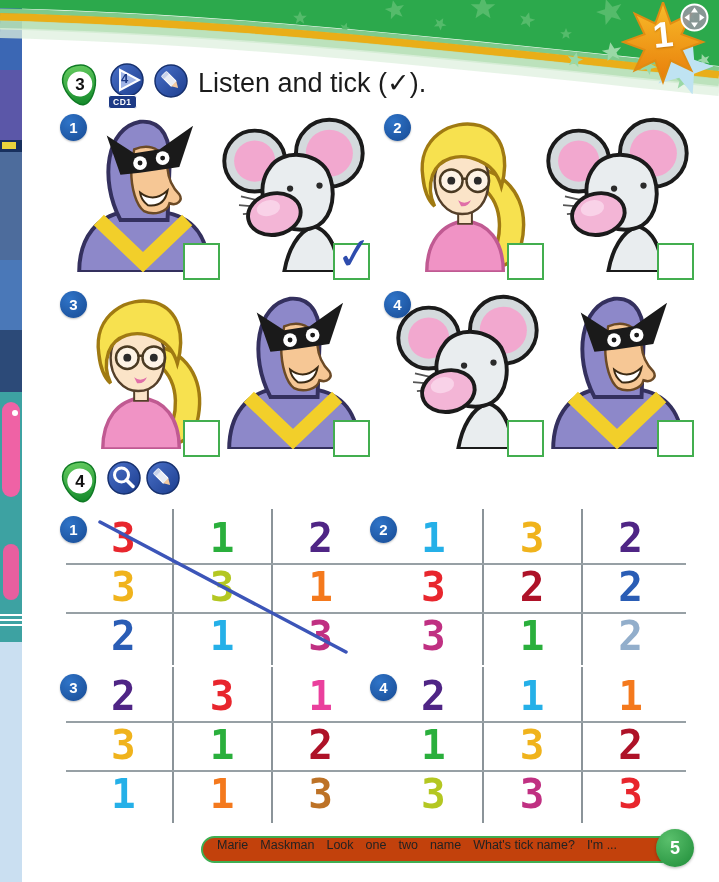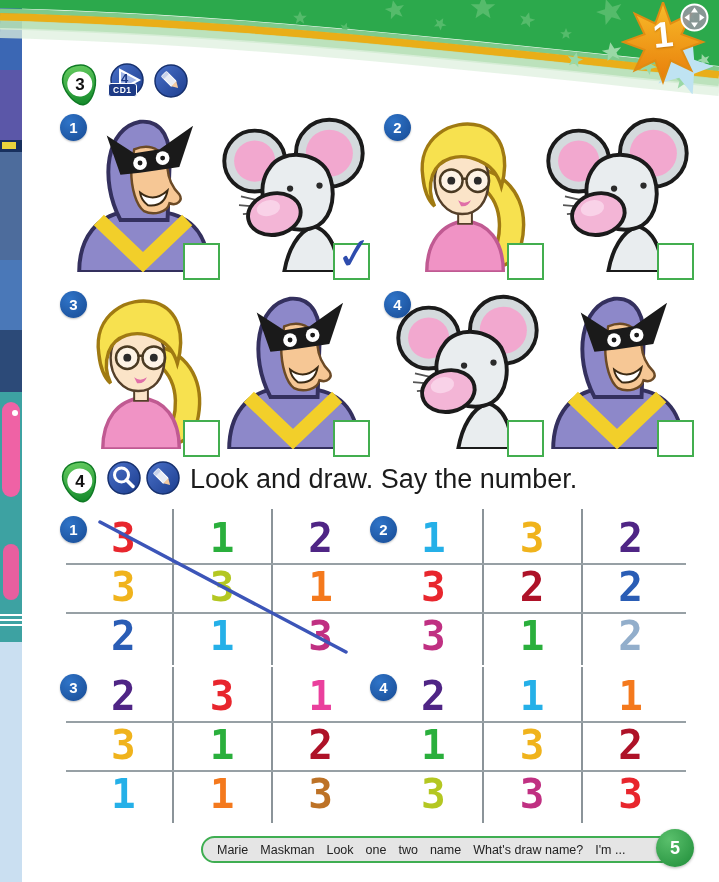--- a/index.html
+++ b/index.html
@@ -34,21 +34,21 @@
   
   .act{position:absolute;display:flex;align-items:flex-start;gap:5px;z-index:2;}
   .act3{left:58px;top:62px;}
   .act4{left:58px;top:459px;}
   .act-badge{position:relative;width:44px;height:46px;flex:none;}
   .act-badge svg{transform:rotate(-12deg);}
   .act-num{position:absolute;left:0;top:1px;width:44px;height:44px;display:flex;align-items:center;
            justify-content:center;color:#111;font-size:17px;font-weight:bold;}
   .cd{position:relative;width:42px;height:48px;flex:none;}
   .cd-num{position:absolute;left:14px;top:9px;color:#1d3a85;font-weight:bold;font-size:13px;}
-  .cd-plate{position:absolute;left:1px;top:21px;background:#1d3a85;color:#fff;font-size:8.5px;
+  .cd-plate{position:absolute;left:1px;top:33px;background:#1d3a85;color:#fff;font-size:8.5px;
             font-weight:bold;padding:1px 4px;border-radius:3px;border:1px solid #fff;letter-spacing:.5px;}
   .round-icon{flex:none;margin-top:2px;}
   .act-title{font-size:27px;color:#1b1b1b;margin-left:5px;margin-top:5px;white-space:nowrap;}
 
   
   .num-badge{width:27px;height:27px;border-radius:50%;color:#fff;font-weight:bold;font-size:15px;
              display:flex;align-items:center;justify-content:center;flex:none;
              background:radial-gradient(circle at 35% 30%,#2f74c8,#174a93);box-shadow:0 1px 2px rgba(0,0,0,.25);}
 
   
@@ -74,22 +74,22 @@
   .num-cell{display:flex;align-items:center;justify-content:center;line-height:1;
             font-family:"DejaVu Sans Mono","DejaVu Sans",monospace;font-weight:bold;font-size:41px;}
   .gline{position:absolute;background:#97a0a5;z-index:0;}
   .gline.v1{left:98px;top:-3px;width:2px;height:156px;background:#8b9499;}
   .gline.v2{left:197px;top:-3px;width:2px;height:156px;background:#8b9499;}
   .gline.h1{left:-8px;top:51px;width:310px;height:2px;}
   .gline.h2{left:-8px;top:100px;width:310px;height:2px;}
   .diag{position:absolute;left:0;top:0;width:296px;height:152px;z-index:2;pointer-events:none;}
 
   
-  .word-bank{position:absolute;left:201px;top:836px;width:474px;height:27px;background:#e5e5e5;
-             border:2px solid #3fae52;border-radius:16px;display:flex;align-items:center;gap:12px;
+  .word-bank{position:absolute;left:201px;top:836px;width:474px;height:27px;background:#c2410c;
+             border:2px solid #3fae52;border-radius:16px;display:flex;align-items:flex-start;gap:12px;
              padding:0 14px;font-size:12.5px;color:#222;z-index:2;white-space:nowrap;box-sizing:border-box;}
   .page-badge{position:absolute;left:656px;top:829px;width:38px;height:38px;border-radius:50%;
               background:radial-gradient(circle at 35% 28%,#5ac06c,#1e8c38);color:#fff;font-weight:bold;
               font-size:18px;display:flex;align-items:center;justify-content:center;z-index:3;
               box-shadow:0 1px 3px rgba(0,0,0,.3);}
   .defs{position:absolute;width:0;height:0;}
 </style>
 </head>
 <body>
 
@@ -233,20 +233,21 @@
       <span class="cd-plate">CD1</span>
     </div>
     <svg class="round-icon" width="34" height="34" viewBox="0 0 34 34">
       <circle cx="17" cy="17" r="16" fill="url(#gBlue)" stroke="#16306e" stroke-width="1.5"></circle>
       <g transform="rotate(45 17 17)">
         <rect x="7" y="13.5" width="14" height="7" rx="1" fill="#e8ecf5" stroke="#fff" stroke-width="1"></rect>
         <rect x="7" y="13.5" width="3.5" height="7" fill="#c8d2ea"></rect>
         <path d="M21,13.5 L27,17 L21,20.5 Z" fill="#f2c9a0"></path>
       </g>
     </svg>
+    <div class="act-title">Listen and tick (✓).</div>
   </div>
 
   <div class="panels">
     <div class="panel">
       <div class="num-badge">1</div>
       <div class="slot p0">
         <svg class="char" viewBox="0 0 150 165">
             <use href="#maskman"></use>
           </svg>
         <div class="checkbox">
@@ -335,21 +336,20 @@
       <line x1="19.5" y1="19" x2="26" y2="25.5" stroke="#fff" stroke-width="3.5" stroke-linecap="round"></line>
     </svg>
     <svg class="round-icon" width="34" height="34" viewBox="0 0 34 34">
       <circle cx="17" cy="17" r="16" fill="url(#gBlue)" stroke="#16306e" stroke-width="1.5"></circle>
       <g transform="rotate(45 17 17)">
         <rect x="7" y="13.5" width="14" height="7" rx="1" fill="#e8ecf5" stroke="#fff" stroke-width="1"></rect>
         <rect x="7" y="13.5" width="3.5" height="7" fill="#c8d2ea"></rect>
         <path d="M21,13.5 L27,17 L21,20.5 Z" fill="#f2c9a0"></path>
       </g>
     </svg>
-    <div class="act-title">Look and draw. Say the number.</div>
   </div>
 
   <div class="grids">
     <div class="gwrap">
       <div class="num-badge">1</div>
       <div class="gline v1"></div>
       <div class="gline v2"></div>
       <div class="gline h1"></div>
       <div class="gline h2"></div>
       <div class="ngrid">
@@ -423,18 +423,18 @@
     </div>
   </div>
 
   <div class="word-bank">
     <span>Marie</span>
     <span>Maskman</span>
     <span>Look</span>
     <span>one</span>
     <span>two</span>
     <span>name</span>
-    <span>What's draw name?</span>
+    <span>What's tick name?</span>
     <span>I'm ...</span>
   </div>
   <div class="page-badge">5</div>
 
 </div>
 
 </body></html>

